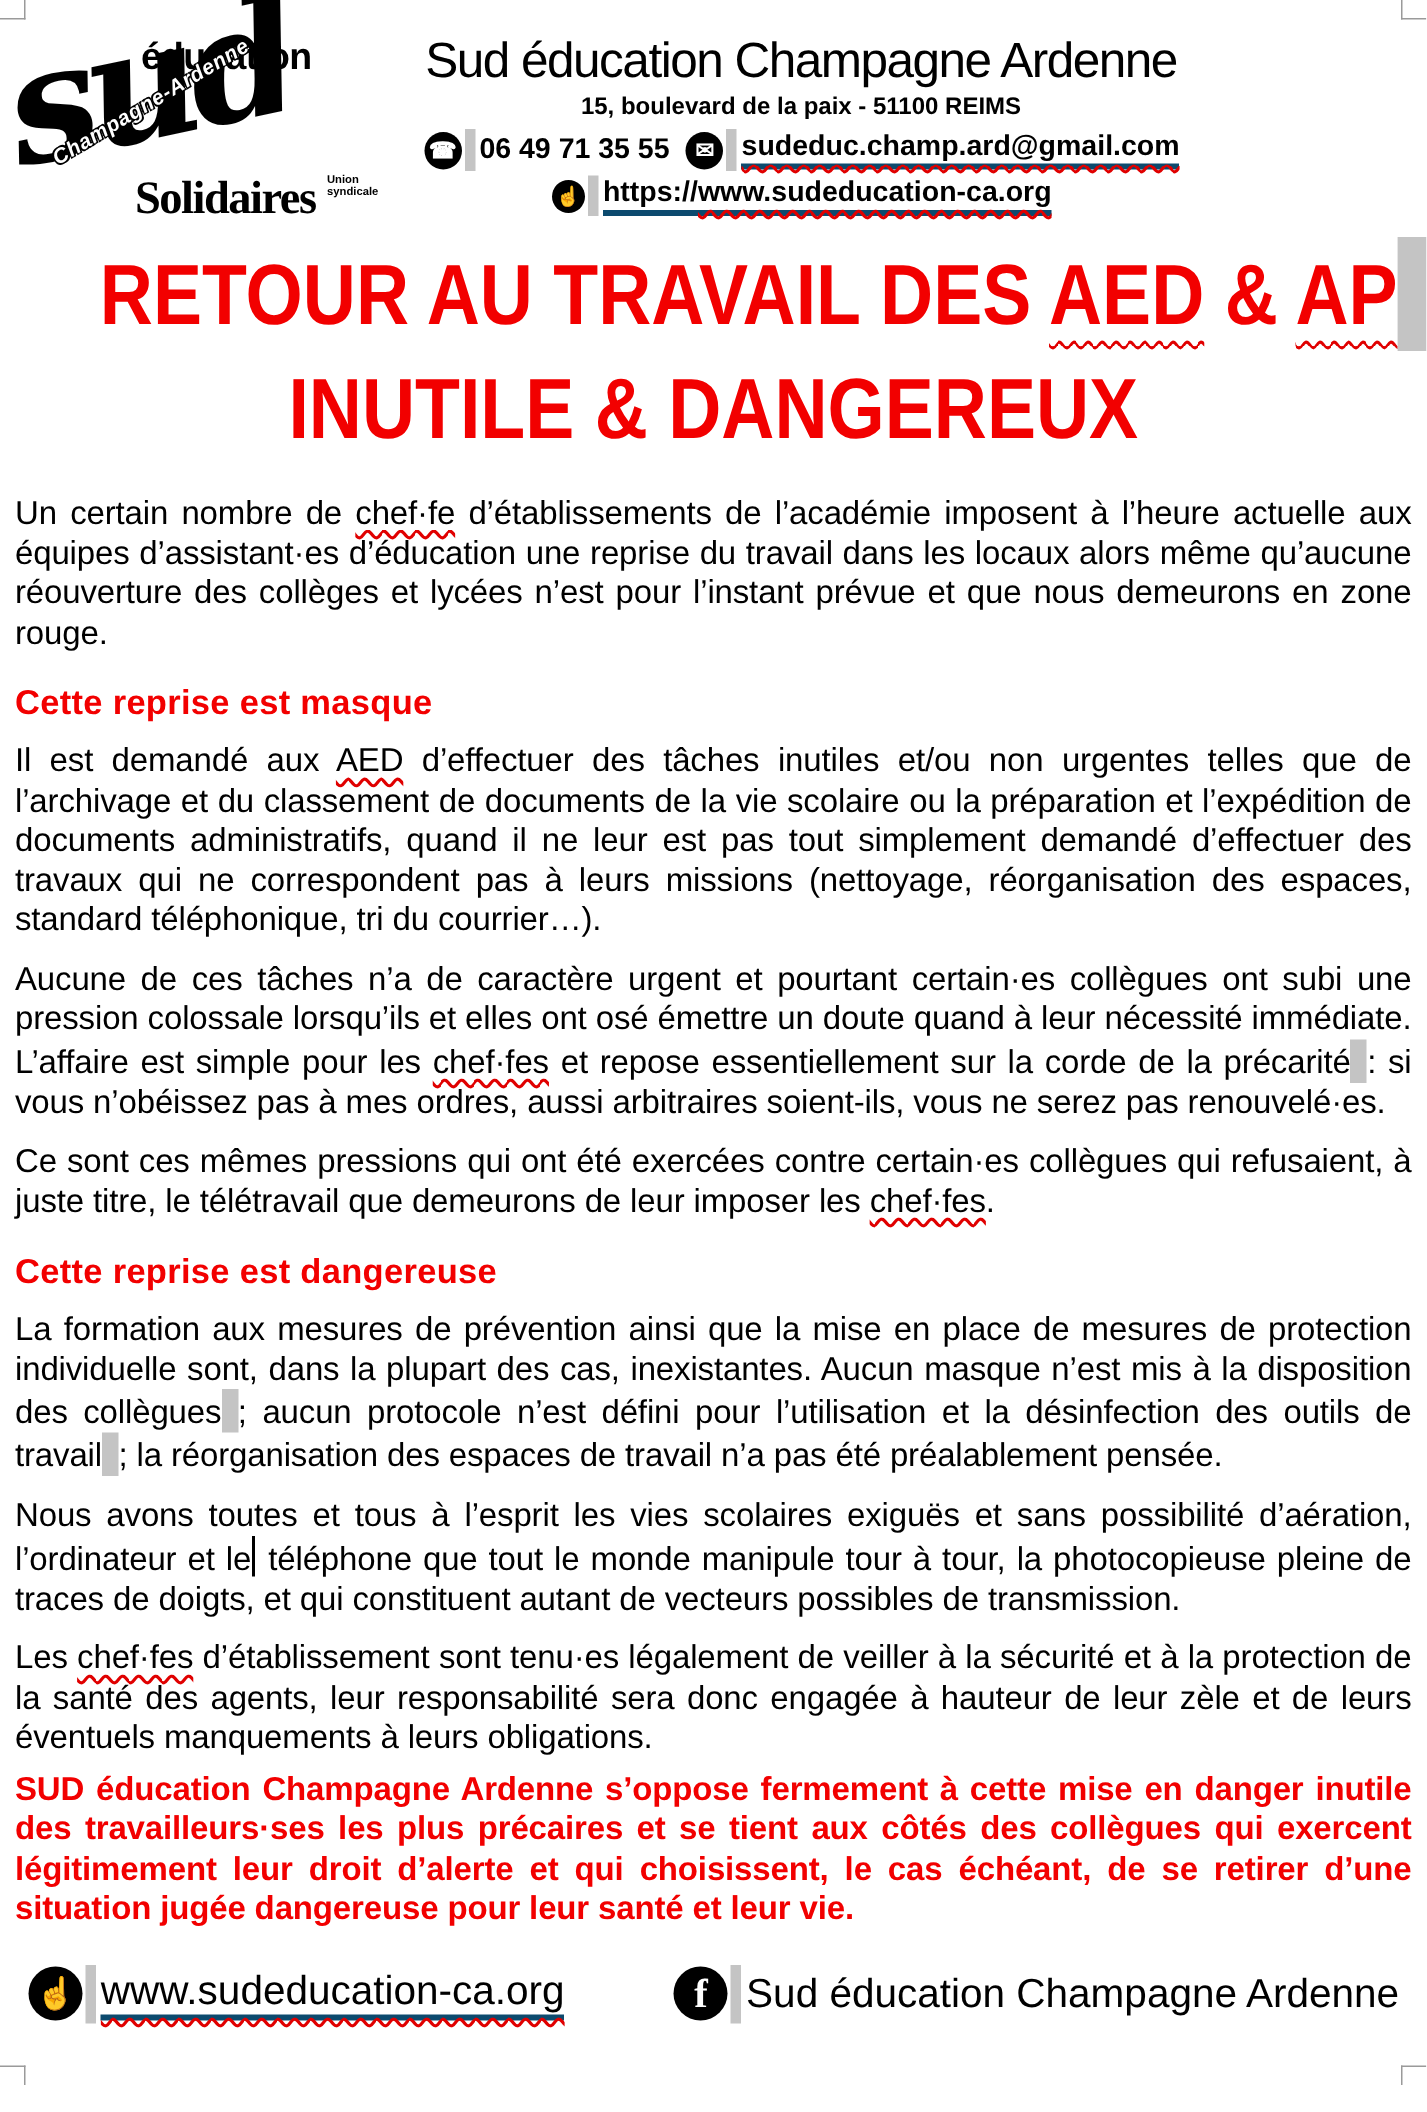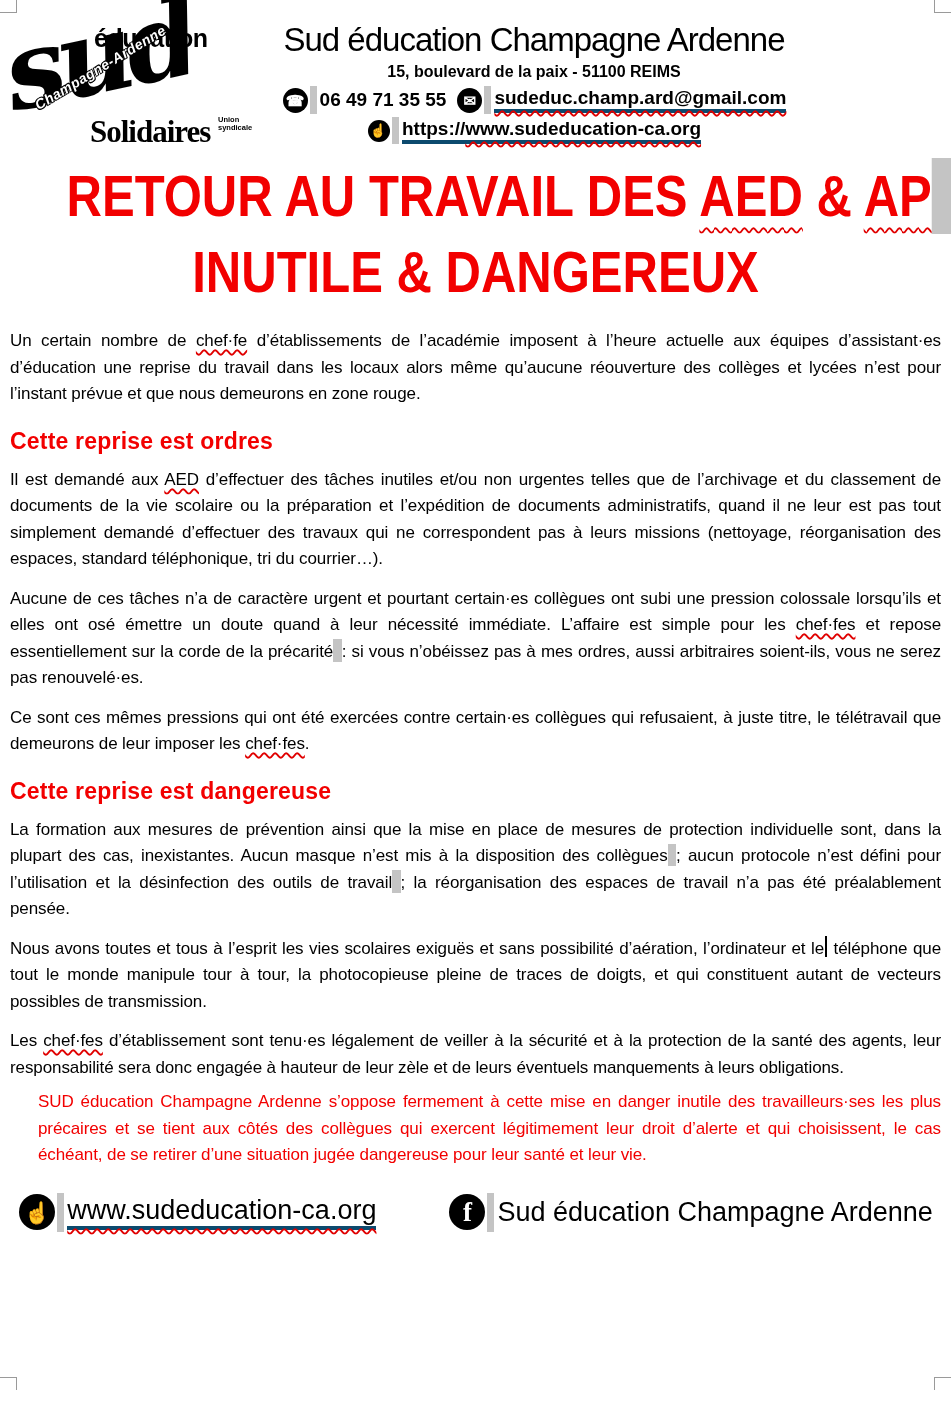--- a/index.html
+++ b/index.html
@@ -51,23 +51,23 @@
   .ibar { display:inline-block; width:7px; height:1.45em; background:#c4c4c4; vertical-align:-0.35em; margin:0 3px 0 1px; }
   .ulink { border-bottom:4px solid #0c4a6e; }
   .gap { display:inline-block; width:10px; }
 
   
   .doc-title { margin-top:14px; text-align:center; color:#f20000; font-weight:bold; }
   .title-line { display:block; font-size:57px; line-height:1.32; white-space:nowrap; transform:scaleX(0.86); }
 
   
   .doc-body { padding:0 10px; margin-top:18px; }
-  .para { font-size:17px; line-height:26.5px; text-align:justify; margin-bottom:13px; letter-spacing:-0.1px; }
+  .para { font-size:22px; line-height:26.5px; text-align:justify; margin-bottom:13px; letter-spacing:-0.1px; }
   .para.bold { font-weight:normal; }
-  .para.red-bold { font-weight:normal; color:#f20000; margin-bottom:0;margin-left:28px; }
+  .para.red-bold { font-weight:bold; color:#f20000; margin-bottom:0; }
   .para.tight { margin-bottom:8px; }
   .sec-heading { color:#f20000; font-size:23px; font-weight:bold; margin:20px 0 12px 0; letter-spacing:0.2px; }
 
   
   .sq {
     text-decoration-line:underline; text-decoration-style:wavy;
     text-decoration-color:#e00000; text-decoration-thickness:1.5px;
     text-underline-offset:0.18em;
   }
   .ulink .sq, .ulink.sq { text-underline-offset:0.34em; }
@@ -120,21 +120,21 @@
     </div>
   </div>
 
   <div class="doc-title">
     <span class="title-line"><span>RETOUR AU TRAVAIL DES </span><span class="sq">AED</span><span> &amp; </span><span class="sq">AP</span><span class="gmark"></span></span>
     <span class="title-line">INUTILE &amp; DANGEREUX</span>
   </div>
 
   <div class="doc-body">
       <p class="para"><span>Un certain nombre de </span><span class="sq">chef·fe</span><span> d’établissements de l’académie imposent à l’heure actuelle aux équipes d’assistant·es d’éducation une reprise du travail dans les locaux alors même qu’aucune réouverture des collèges et lycées n’est pour l’instant prévue et que nous demeurons en zone rouge.</span></p>
-      <h2 class="sec-heading">Cette reprise est ordres</h2>
+      <h2 class="sec-heading">Cette reprise est masque</h2>
       <p class="para"><span>Il est demandé aux </span><span class="sq">AED</span><span> d’effectuer des tâches inutiles et/ou non urgentes telles que de l’archivage et du classement de documents de la vie scolaire ou la préparation et l’expédition de documents administratifs, quand il ne leur est pas tout simplement demandé d’effectuer des travaux qui ne correspondent pas à leurs missions (nettoyage, réorganisation des espaces, standard téléphonique, tri du courrier…).</span></p>
       <p class="para"><span>Aucune de ces tâches n’a de caractère urgent et pourtant certain·es collègues ont subi une pression colossale lorsqu’ils et elles ont osé émettre un doute quand à leur nécessité immédiate. L’affaire est simple pour les </span><span class="sq">chef·fes</span><span> et repose essentiellement sur la corde de la précarité</span><span class="gmark"></span><span>: si vous n’obéissez pas à mes ordres, aussi arbitraires soient-ils, vous ne serez pas renouvelé·es.</span></p>
       <p class="para"><span>Ce sont ces mêmes pressions qui ont été exercées contre certain·es collègues qui refusaient, à juste titre, le télétravail que demeurons de leur imposer les </span><span class="sq">chef·fes</span><span>.</span></p>
       <h2 class="sec-heading">Cette reprise est dangereuse</h2>
       <p class="para"><span>La formation aux mesures de prévention ainsi que la mise en place de mesures de protection individuelle sont, dans la plupart des cas, inexistantes. Aucun masque n’est mis à la disposition des collègues</span><span class="gmark"></span><span>; aucun protocole n’est défini pour l’utilisation et la désinfection des outils de travail</span><span class="gmark"></span><span>; la réorganisation des espaces de travail n’a pas été préalablement pensée.</span></p>
       <p class="para"><span>Nous avons toutes et tous à l’esprit les vies scolaires exiguës et sans possibilité d’aération, l’ordinateur et le</span><span class="caret"></span><span> téléphone que tout le monde manipule tour à tour, la photocopieuse pleine de traces de doigts, et qui constituent autant de vecteurs possibles de transmission.</span></p>
       <p class="para bold tight"><span>Les </span><span class="sq">chef·fes</span><span> d’établissement sont tenu·es légalement de veiller à la sécurité et à la protection de la santé des agents, leur responsabilité sera donc engagée à hauteur de leur zèle et de leurs éventuels manquements à leurs obligations.</span></p>
       <p class="para red-bold"><span>SUD éducation Champagne Ardenne s’oppose fermement à cette mise en danger inutile des travailleurs·ses les plus précaires et se tient aux côtés des collègues qui exercent légitimement leur droit d’alerte et qui choisissent, le cas échéant, de se retirer d’une situation jugée dangereuse pour leur santé et leur vie.</span></p>
     </div>
 

